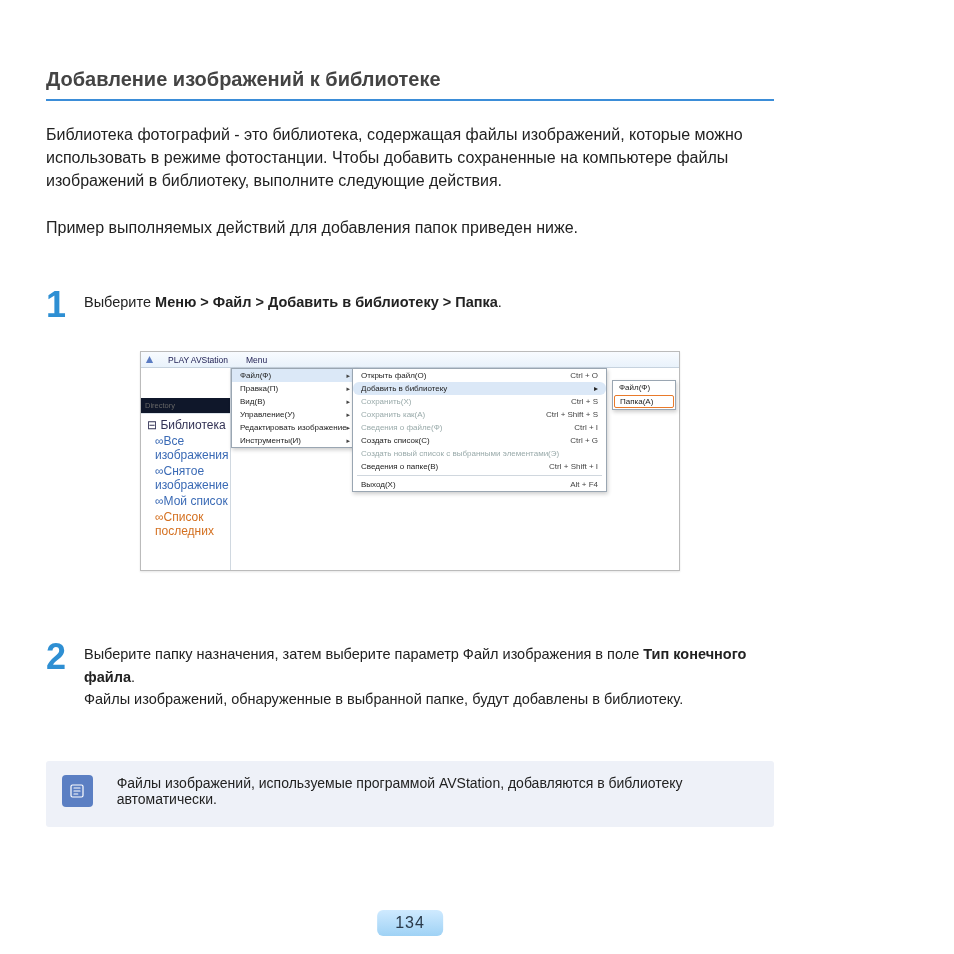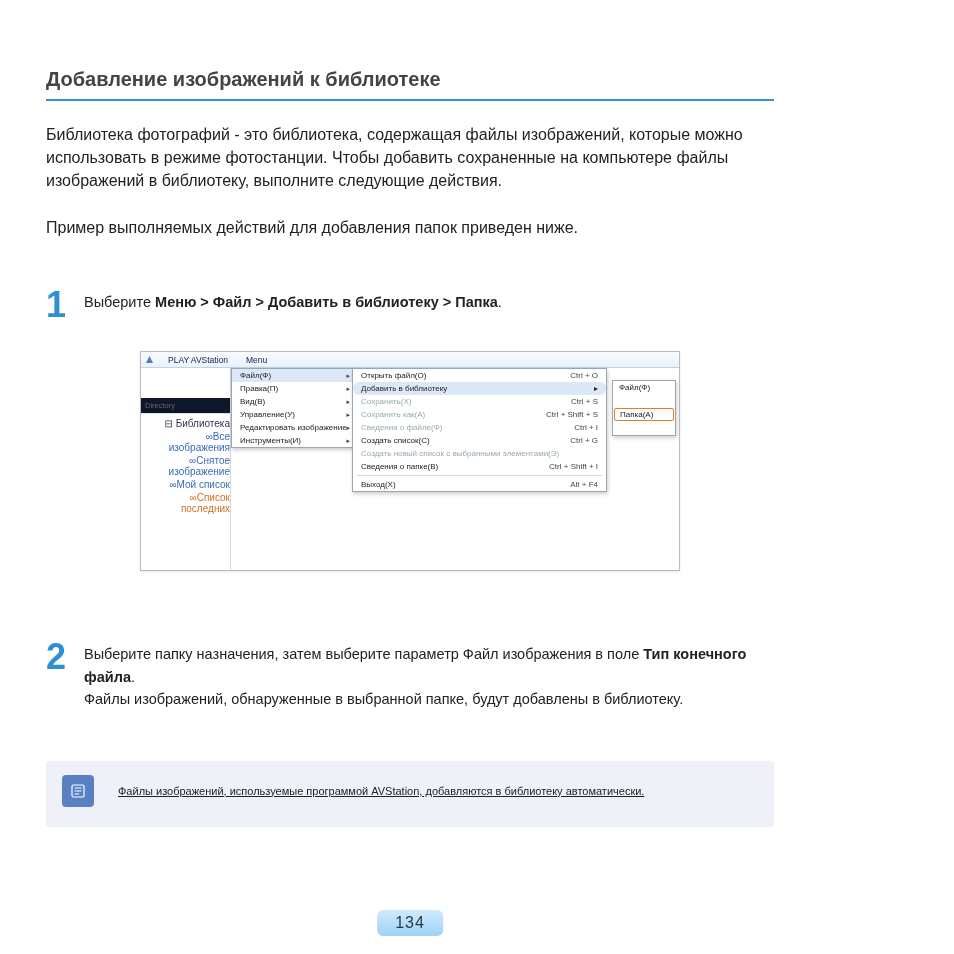--- a/index.html
+++ b/index.html
@@ -12,43 +12,43 @@
   .step { display: flex; align-items: flex-start; gap: 10px; }
   .step-num { font-size: 36px; font-weight: bold; color: #2e8fd3; line-height: 0.9; min-width: 28px; }
   .step-body { font-size: 14.5px; line-height: 1.55; color: #222; padding-top: 2px; }
   .bold { font-weight: bold; }
   .screenshot-wrap { display: flex; justify-content: center; margin-top: 30px; }
   .screenshot { width: 540px; height: 220px; border: 1px solid #bbb; position: relative; background: #fff; box-shadow: 0 1px 2px rgba(0,0,0,.1); }
   .ss-titlebar { height: 16px; background: linear-gradient(#f8fbff,#e9f2fb); border-bottom: 1px solid #c6d2de; display: flex; align-items: center; font-size: 8.5px; color: #225; padding-left: 4px; gap: 14px; }
   .ss-titlebar svg { width: 9px; height: 9px; }
   .ss-sidebar { position: absolute; left: 0; top: 16px; bottom: 0; width: 90px; background: #fff; border-right: 1px solid #d0d8e0; }
   .ss-dir-label { font-size: 7.5px; color: #666; background: #0f172a; border-bottom: 1px solid #dce3ea; padding: 3px 4px; margin-top: 30px; }
-  .ss-tree { font-size: 10px; padding: 3px 0 0 4px; text-align: right; }
+  .ss-tree { font-size: 12px; padding: 3px 0 0 4px; }
   .ss-tree-item { padding: 1px 0 1px 10px; color: #335; }
   .ss-tree-root { padding-left: 2px; }
   .ss-tree-item.sel { color: #d47020; }
   .ss-tree-item.link { color: #3a6ab5; }
   .ss-main { position: absolute; left: 90px; top: 16px; right: 0; bottom: 0; background: #fff; }
   .menu { position: absolute; top: 0; left: 0; width: 128px; background: #fff; border: 1px solid #9aa6b2; box-shadow: 1px 2px 4px rgba(0,0,0,.2); font-size: 8px; }
   .menu-item { display: flex; align-items: center; justify-content: space-between; padding: 2px 8px 2px 8px; color: #222; white-space: nowrap; }
   .menu-item .arrow { font-size: 7px; color: #444; }
   .menu-item.hl { background: #dbe8f7; }
   .submenu1 { position: absolute; top: 0; left: 121px; width: 255px; background: #fff; border: 1px solid #9aa6b2; box-shadow: 1px 2px 4px rgba(0,0,0,.2); font-size: 8px; }
   .sm-item { display: flex; align-items: center; justify-content: space-between; padding: 2px 8px 2px 8px; color: #222; white-space: nowrap; }
   .sm-item.disabled { color: #9aa; }
   .sm-item.hl { background: #dbe8f7; border-radius: 6px; }
   .sm-item .shortcut { color: #444; font-size: 8px; }
   .sm-sep { height: 1px; background: #d0d7de; margin: 2px 4px; }
   .submenu2 { position: absolute; top: 12px; left: 381px; width: 64px; background: #fff; border: 1px solid #9aa6b2; box-shadow: 1px 2px 4px rgba(0,0,0,.2); font-size: 8px; }
   .sm2-item { padding: 2px 6px; color: #222; white-space: nowrap; }
-  .sm2-item.boxed { border: 1.5px solid #e97a2a; border-radius: 2px; margin: 14px 1px; padding: 1px 5px; }
+  .sm2-item.boxed { border: 1.5px solid #e97a2a; border-radius: 2px; margin: 1px 1px; padding: 1px 5px; }
   .note-box { margin-top: 50px; background: #eef1f8; border-radius: 3px; padding: 14px 16px 20px 16px; display: flex; align-items: center; gap: 24px; }
   .note-icon { width: 32px; height: 32px; background: #5b7fc3; border-radius: 4px; display: flex; align-items: center; justify-content: center; }
   .note-icon svg { width: 18px; height: 18px; stroke: #fff; fill: none; stroke-width: 1.6; }
-  .note-text { font-size: 11px; color: #222; text-decoration: underline; }
+  .note-text { font-size: 14px; color: #222; }
   .pagenum { position: absolute; bottom: 18px; left: 50%; transform: translateX(-50%); }
   .pagenum-bg { background: linear-gradient(#cfeaff,#9fd2f5); border-radius: 6px; padding: 4px 18px; font-size: 16px; color: #2a3a4a; font-weight: 500; letter-spacing: 1px; }
 </style>
 </head>
 <body>
 
 <div class="page">
   <div class="heading">Добавление изображений к библиотеке</div>
   <div class="hr"></div>
 

